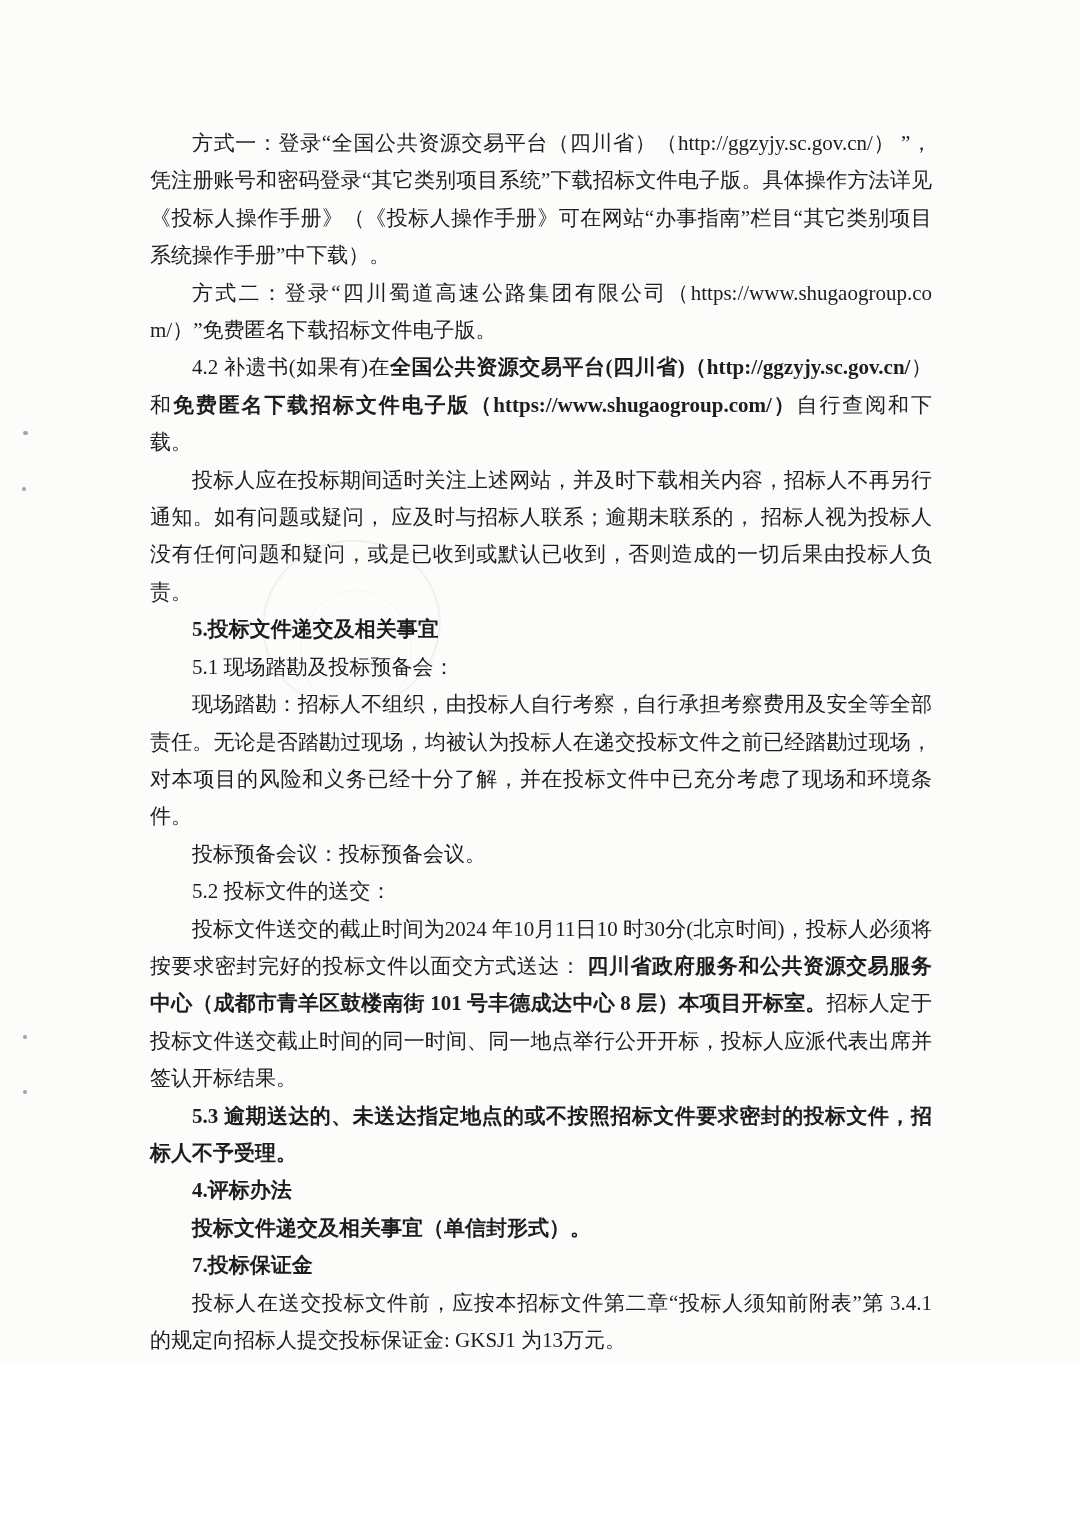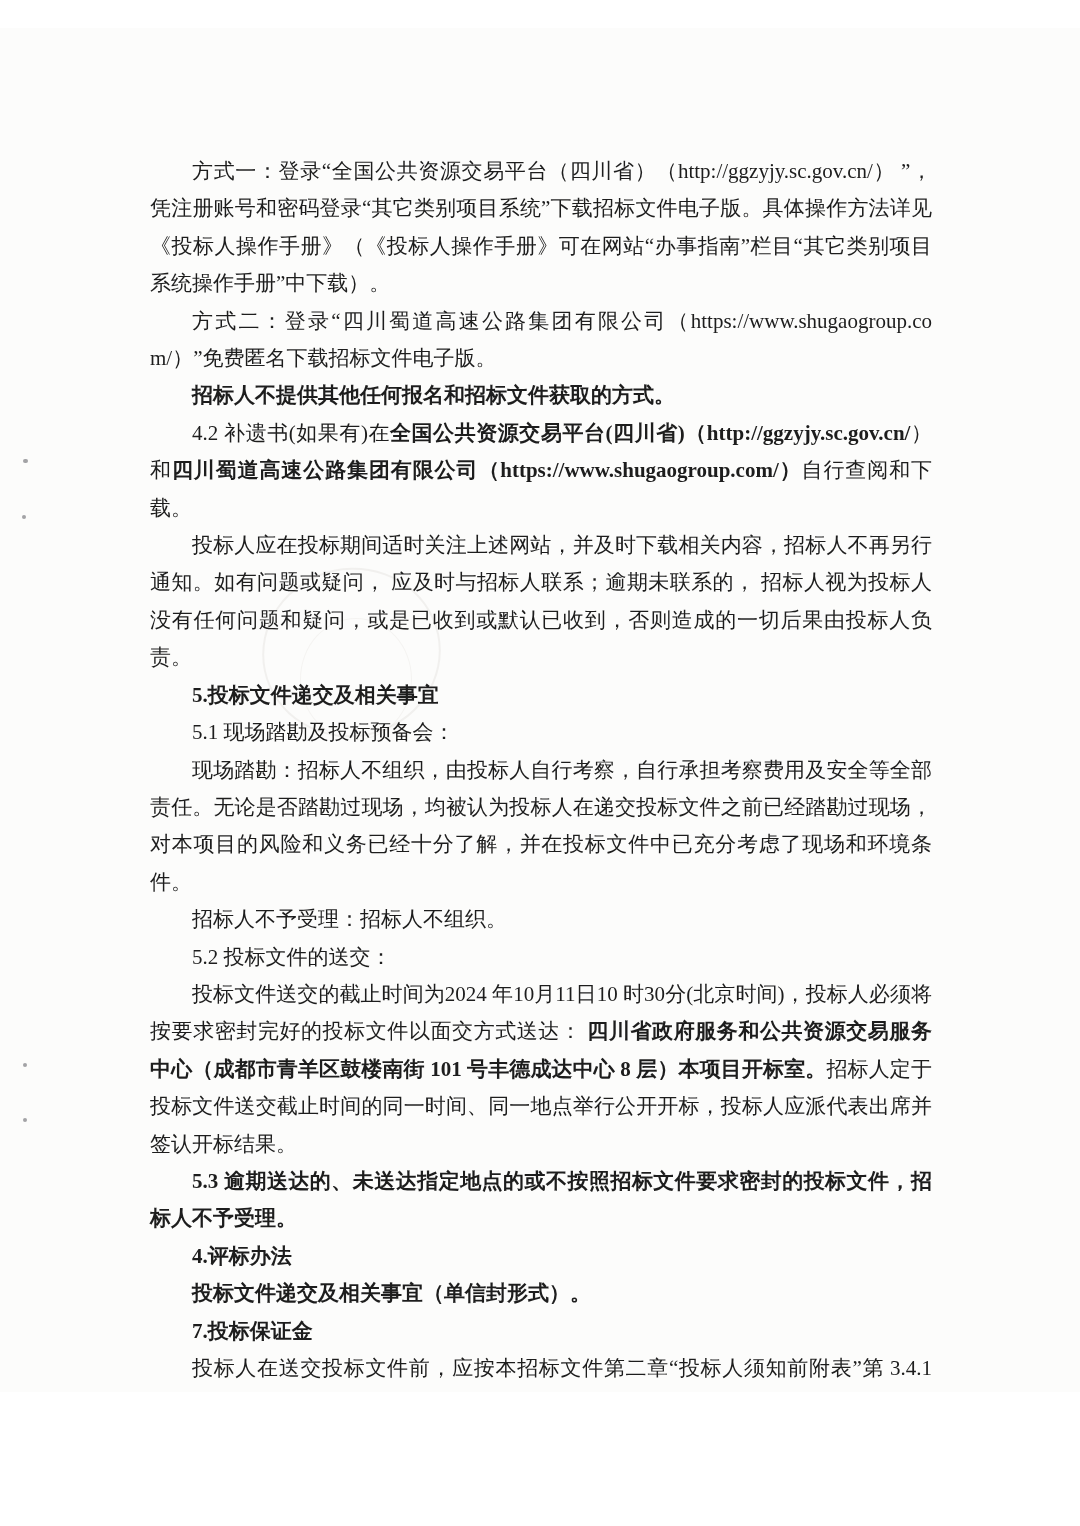--- a/index.html
+++ b/index.html
@@ -8,21 +8,20 @@
     background: #ffffff;
   }
   .page {
     position: relative;
     width: 1080px;
     height: 1364px;
     background: #fcfcfb;
     overflow: hidden;
     font-family: "Liberation Serif", "DejaVu Serif", serif;
     color: #1d1d1d;
-    margin-top: 28px;
   }
   .body-text {
     position: absolute;
     left: 150px;
     top: 125px;
     width: 782px;
     font-size: 21px;
     line-height: 37.4px;
     text-align: justify;
     word-break: break-all;
@@ -89,27 +88,26 @@
   <div class="stamp-bleed"></div>
   <div class="stamp-bleed-inner"></div>
   <div class="speck s1"></div>
   <div class="speck s2"></div>
   <div class="speck s3"></div>
   <div class="speck s4"></div>
 
   <div class="body-text">
       <p><span class="seg-normal">方式一：登录“全国公共资源交易平台（四川省）（http://ggzyjy.sc.gov.cn/） ”，凭注册账号和密码登录“其它类别项目系统”下载招标文件电子版。具体操作方法详见《投标人操作手册》（《投标人操作手册》可在网站“办事指南”栏目“其它类别项目系统操作手册”中下载）。</span></p>
       <p><span class="seg-normal">方式二：登录“四川蜀道高速公路集团有限公司（https://www.shugaogroup.com/）”免费匿名下载招标文件电子版。</span></p>
-      <p><span class="seg-bold">招标人不提供其他任何报名和招标文件获取的方式。</span></p>
-      <p><span class="seg-normal">4.2 补遗书(如果有)在</span><span class="seg-bold-underline">全国公共资源交易平台(四川省)（http://ggzyjy.sc.gov.cn/</span><span class="seg-normal">）和</span><span class="seg-bold-underline">四川蜀道高速公路集团有限公司（https://www.shugaogroup.com/）</span><span class="seg-normal">自行查阅和下载。</span></p>
+      <p><span class="seg-normal">4.2 补遗书(如果有)在</span><span class="seg-bold-underline">全国公共资源交易平台(四川省)（http://ggzyjy.sc.gov.cn/</span><span class="seg-normal">）和</span><span class="seg-bold-underline">免费匿名下载招标文件电子版（https://www.shugaogroup.com/）</span><span class="seg-normal">自行查阅和下载。</span></p>
       <p><span class="seg-normal">投标人应在投标期间适时关注上述网站，并及时下载相关内容，招标人不再另行通知。如有问题或疑问， 应及时与招标人联系；逾期未联系的， 招标人视为投标人没有任何问题和疑问，或是已收到或默认已收到，否则造成的一切后果由投标人负责。</span></p>
       <p><span class="seg-bold">5.投标文件递交及相关事宜</span></p>
       <p><span class="seg-normal">5.1 现场踏勘及投标预备会：</span></p>
       <p><span class="seg-normal">现场踏勘：招标人不组织，由投标人自行考察，自行承担考察费用及安全等全部责任。无论是否踏勘过现场，均被认为投标人在递交投标文件之前已经踏勘过现场，对本项目的风险和义务已经十分了解，并在投标文件中已充分考虑了现场和环境条件。</span></p>
-      <p><span class="seg-normal">招标人不予受理：招标人不组织。</span></p>
+      <p><span class="seg-normal">投标预备会议：投标预备会议。</span></p>
       <p><span class="seg-normal">5.2 投标文件的送交：</span></p>
       <p><span class="seg-normal">投标文件送交的截止时间为2024 年10月11日10 时30分(北京时间)，投标人必须将按要求密封完好的投标文件以面交方式送达： </span><span class="seg-bold-underline">四川省政府服务和公共资源交易服务中心（成都市青羊区鼓楼南街 101 号丰德成达中心 8 层）本项目开标室。</span><span class="seg-normal">招标人定于投标文件送交截止时间的同一时间、同一地点举行公开开标，投标人应派代表出席并签认开标结果。</span></p>
       <p><span class="seg-bold">5.3 逾期送达的、未送达指定地点的或不按照招标文件要求密封的投标文件，招标人不予受理。</span></p>
       <p><span class="seg-bold">4.评标办法</span></p>
       <p><span class="seg-bold">投标文件递交及相关事宜（单信封形式）。</span></p>
       <p><span class="seg-bold">7.投标保证金</span></p>
       <p><span class="seg-normal">投标人在送交投标文件前，应按本招标文件第二章“投标人须知前附表”第 3.4.1 的规定向招标人提交投标保证金: GKSJ1 为13万元。</span></p>
       <p><span class="seg-bold">8.发布招标公告的媒体</span></p>
     </div>
 

